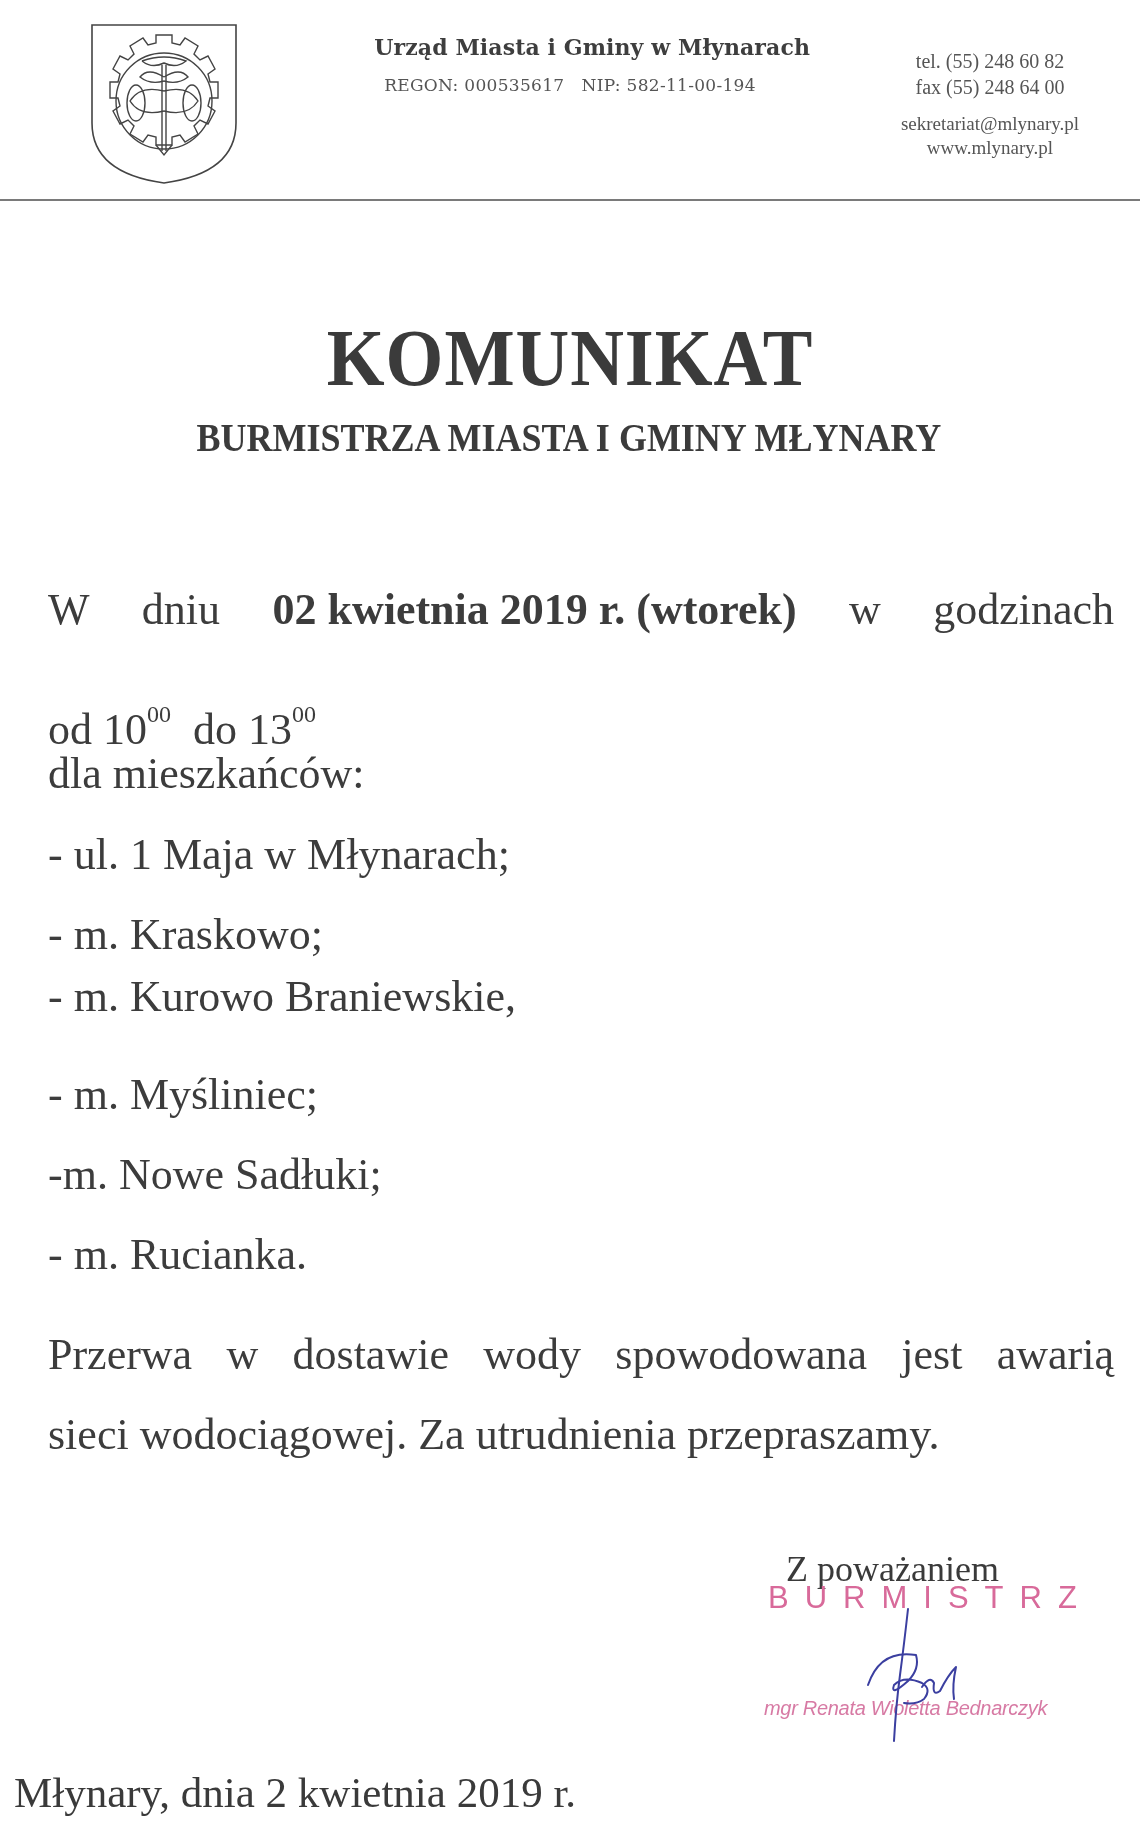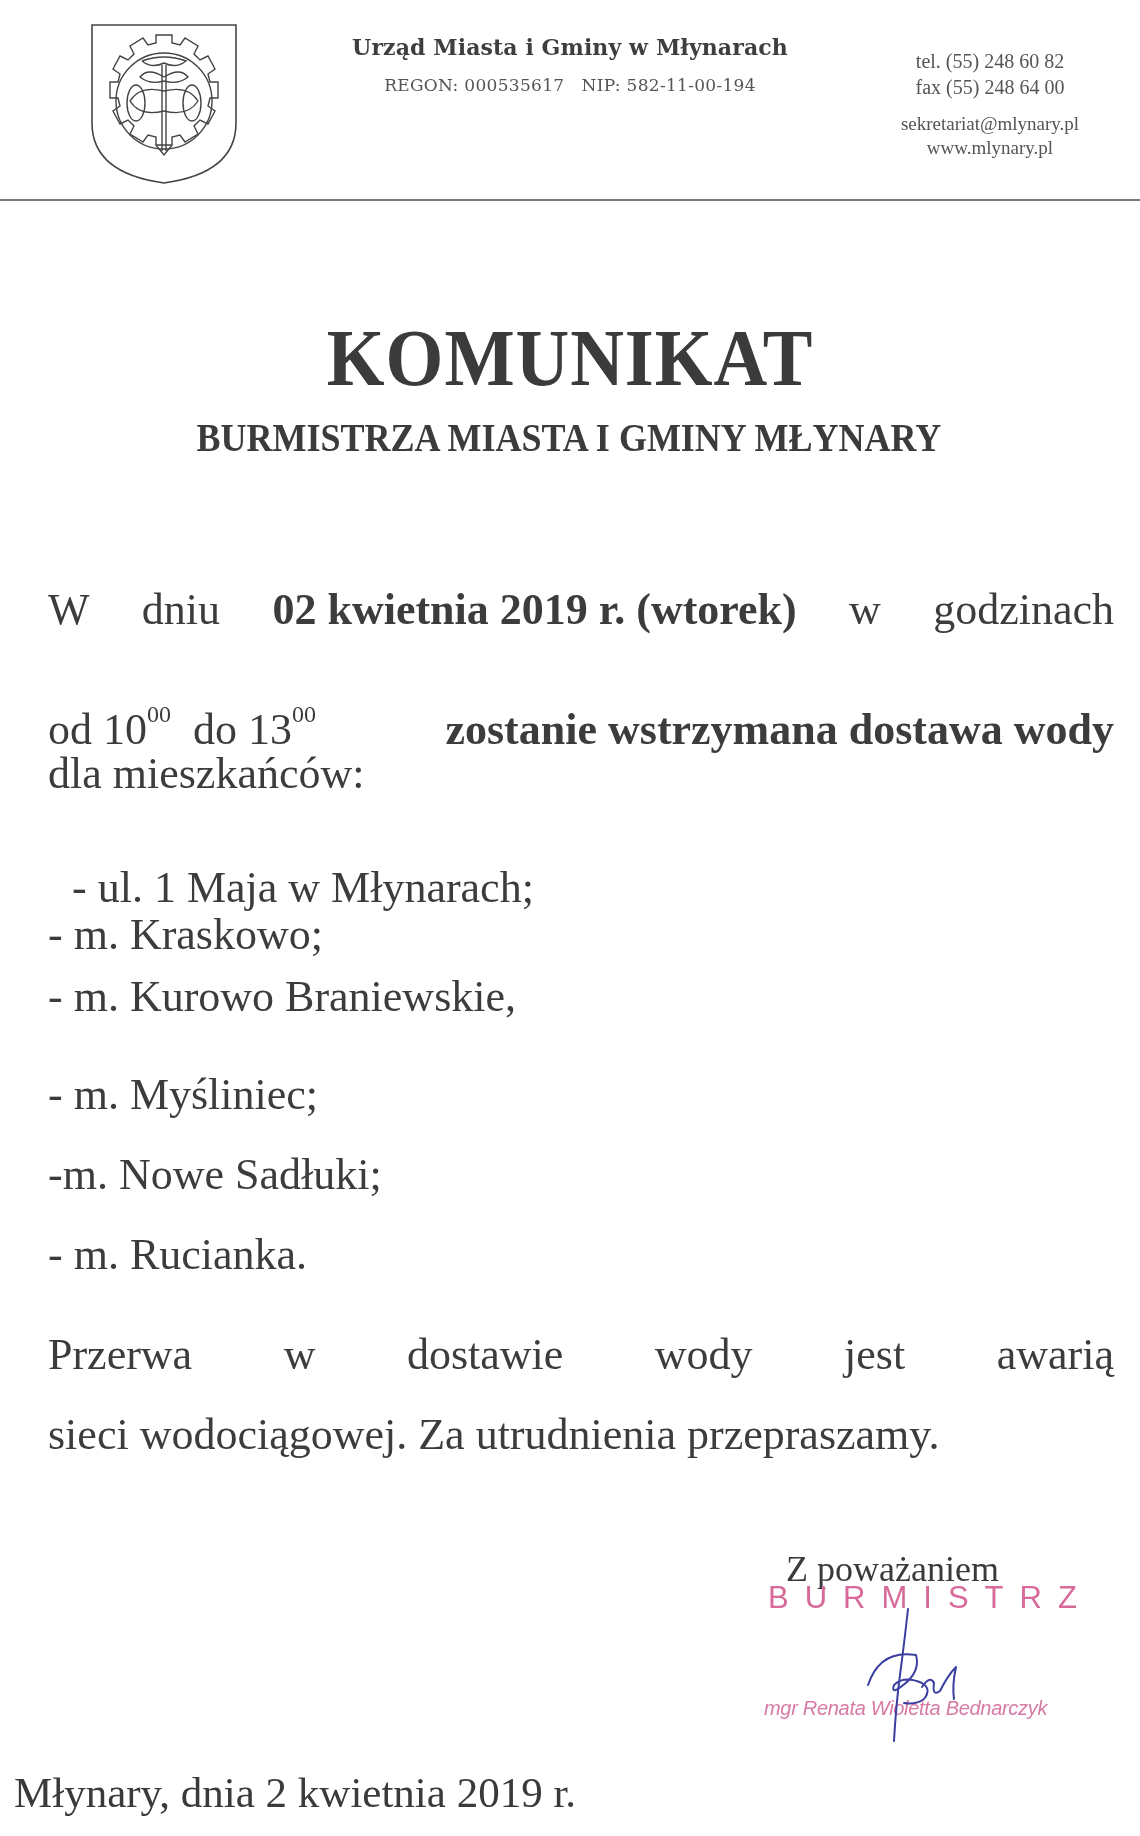--- a/index.html
+++ b/index.html
@@ -10,21 +10,21 @@
       position: relative;
       overflow: hidden;
       color: #3a3a3a;
       font-family: "Liberation Serif", "DejaVu Serif", serif;
     }
     .abs { position: absolute; }
 
     
     .crest { left: 90px; top: 23px; width: 148px; height: 162px; }
     .org-block { left: 330px; top: 34px; width: 480px; text-align: center; font-family: "DejaVu Serif", serif; color: #444; }
-    .org-name { font-size: 22px; font-weight: bold; color: #3e3e3e; letter-spacing: 0.1px; white-space: nowrap; }
+    .org-name { font-size: 22px; font-weight: bold; color: #3e3e3e; letter-spacing: 0.1px; white-space: nowrap; text-align: right; }
     .org-addr { font-size: 19px; margin-top: 14px; line-height: 27px; color: #555; }
     .org-ids { font-size: 17px; margin-top: 15px; color: #555; letter-spacing: 0.3px; }
 
     .contact-block { left: 860px; top: 48px; width: 260px; text-align: center; font-family: "Liberation Serif", serif; color: #555; }
     .contact-line { font-size: 20px; line-height: 26px; }
     .contact-gap { height: 12px; }
     .contact-web { font-size: 19px; line-height: 24px; }
 
     .header-rule { left: 0; top: 199px; width: 1140px; height: 0; border-top: 2px solid #7a7a7a; }
 
@@ -34,21 +34,21 @@
 
     
     .body-text { left: 48px; width: 1066px; font-size: 44px; color: #3c3c3c; line-height: 1; white-space: nowrap; }
     .justify-line { display: flex; justify-content: space-between; }
     .b { font-weight: bold; }
     sup { font-size: 24px; vertical-align: top; position: relative; top: -6px; }
 
     .row1 { top: 588px; }
     .row2 { top: 708px; }
     .row3 { top: 752px; }
-    .li1 { top: 866px; margin-left: 24px; }
+    .li1 { top: 833px; }
     .li2 { top: 913px; }
     .li3 { top: 975px; }
     .li4 { top: 1073px; }
     .li5 { top: 1153px; }
     .li6 { top: 1233px; }
     .row-p1 { top: 1333px; }
     .row-p2 { top: 1413px; }
 
     
     .closing { left: 786px; top: 1548px; font-size: 36px; color: #3a3a3a; white-space: nowrap; }
@@ -108,37 +108,37 @@
   <span>godzinach</span>
 </div>
 
 <div class="abs body-text justify-line row2">
   <span>
     <span>od</span>
     <span>10</span><sup>00</sup>
     &nbsp;<span>do</span>
     <span>13</span><sup>00</sup>
   </span>
-  <span class="b">zostanie wstrzymana dostawa wody</span>
 </div>
 
 <div class="abs body-text row3">dla mieszkańców:</div>
 
 <div class="abs body-text li1">- ul. 1 Maja w Młynarach;</div>
 <div class="abs body-text li2">- m. Kraskowo;</div>
 <div class="abs body-text li3">- m. Kurowo Braniewskie,</div>
 <div class="abs body-text li4">- m. Myśliniec;</div>
 <div class="abs body-text li5">-m. Nowe Sadłuki;</div>
 <div class="abs body-text li6">- m. Rucianka.</div>
 
 <div class="abs body-text justify-line row-p1">
   <span>Przerwa</span>
   <span>w</span>
   <span>dostawie</span>
   <span>wody</span>
+  <span>spowodowana</span>
   <span>jest</span>
   <span>awarią</span>
 </div>
 <div class="abs body-text row-p2">sieci wodociągowej. Za utrudnienia przepraszamy.</div>
 
 <div class="abs closing">Z poważaniem</div>
 <div class="abs stamp-title">BURMISTRZ</div>
 <div class="abs stamp-name">mgr Renata Wioletta Bednarczyk</div>
 <div class="abs signature">
   <svg width="190" height="140" viewBox="0 0 190 140" xmlns="http://www.w3.org/2000/svg">

